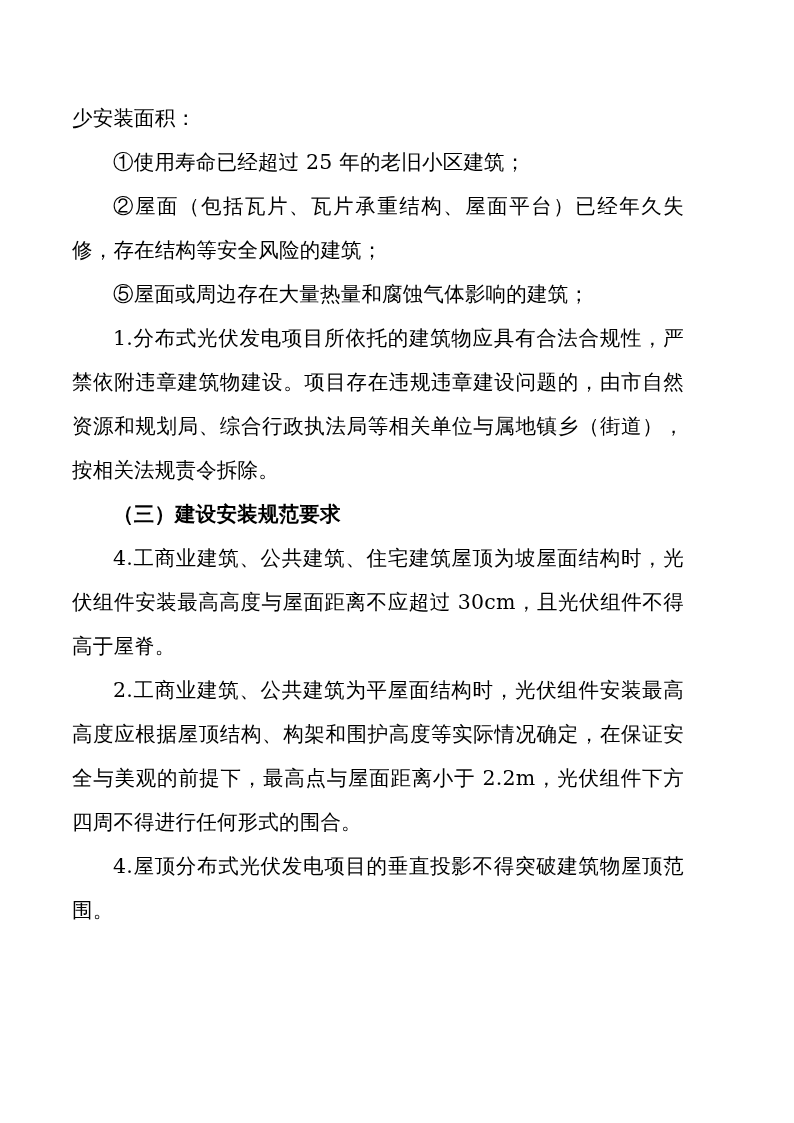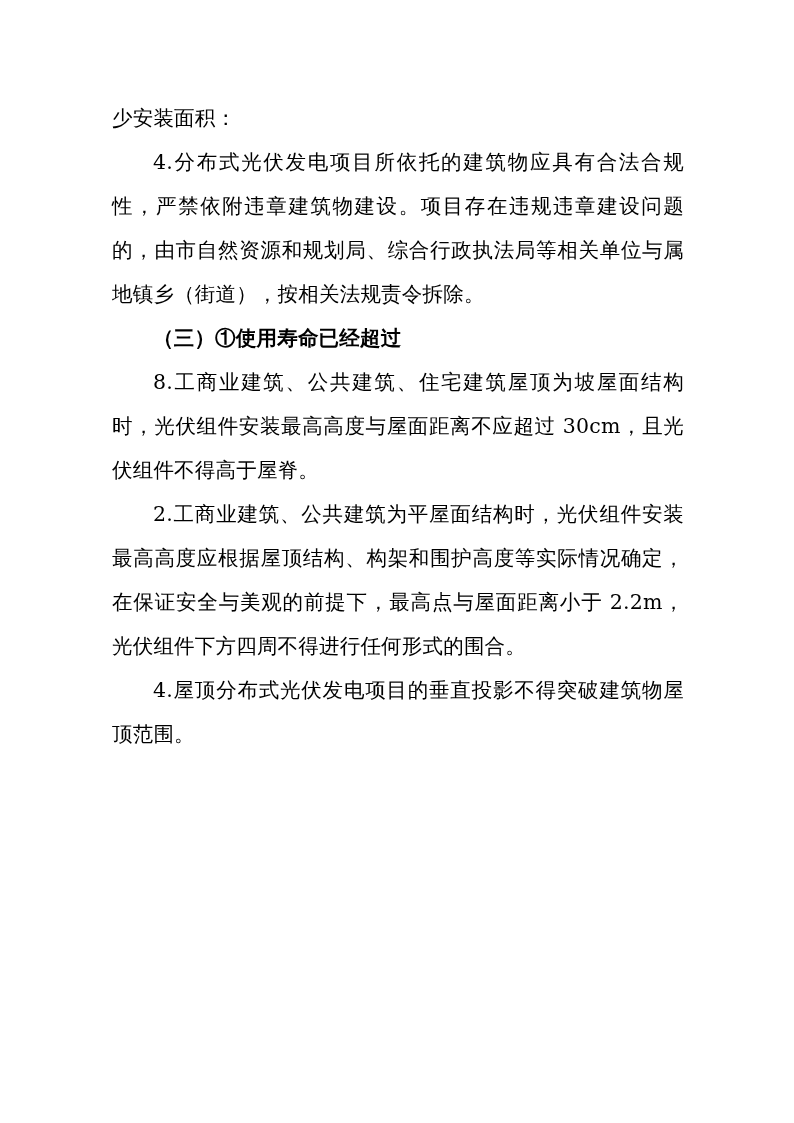--- a/index.html
+++ b/index.html
@@ -12,21 +12,21 @@
     height: 1123px;
     font-family: "DejaVu Serif", "Liberation Serif", serif;
     color: #000000;
     overflow: hidden;
   }
   .page {
     position: relative;
     width: 794px;
     height: 1123px;
     box-sizing: border-box;
-    padding: 96px 110px 60px 112px;
+    padding: 96px 110px 60px 72px;
   }
   .doc-body {
     font-size: 20.5px;
     line-height: 44px;
     letter-spacing: 0.2px;
     text-align: justify;
     text-justify: inter-ideograph;
   }
   .para {
     margin: 0;
@@ -41,20 +41,23 @@
     font-weight: 700;
   }
 </style>
 </head>
 <body>
 
 <div class="page">
   <div class="doc-body">
 
     <p class="para">少安装面积：</p>
-    <p class="para indent">4.分布式光伏发电项目所依托的建筑物应具有合法合规性，严禁依附违章建筑物建设。项目存在违规违章建设问题的，由市自然资源和规划局、综合行政执法局等相关单位与属地镇乡（街道），按相关法规责令拆除。</p>
-    <p class="para heading">（三）①使用寿命已经超过</p>
-    <p class="para indent">8.工商业建筑、公共建筑、住宅建筑屋顶为坡屋面结构时，光伏组件安装最高高度与屋面距离不应超过 30cm，且光伏组件不得高于屋脊。</p>
+    <p class="para indent">①使用寿命已经超过 25 年的老旧小区建筑；</p>
+    <p class="para indent">②屋面（包括瓦片、瓦片承重结构、屋面平台）已经年久失修，存在结构等安全风险的建筑；</p>
+    <p class="para indent">⑤屋面或周边存在大量热量和腐蚀气体影响的建筑；</p>
+    <p class="para indent">1.分布式光伏发电项目所依托的建筑物应具有合法合规性，严禁依附违章建筑物建设。项目存在违规违章建设问题的，由市自然资源和规划局、综合行政执法局等相关单位与属地镇乡（街道），按相关法规责令拆除。</p>
+    <p class="para heading">（三）建设安装规范要求</p>
+    <p class="para indent">4.工商业建筑、公共建筑、住宅建筑屋顶为坡屋面结构时，光伏组件安装最高高度与屋面距离不应超过 30cm，且光伏组件不得高于屋脊。</p>
     <p class="para indent">2.工商业建筑、公共建筑为平屋面结构时，光伏组件安装最高高度应根据屋顶结构、构架和围护高度等实际情况确定，在保证安全与美观的前提下，最高点与屋面距离小于 2.2m，光伏组件下方四周不得进行任何形式的围合。</p>
     <p class="para indent">4.屋顶分布式光伏发电项目的垂直投影不得突破建筑物屋顶范围。</p>
 
   </div>
 </div>
 
 </body></html>

